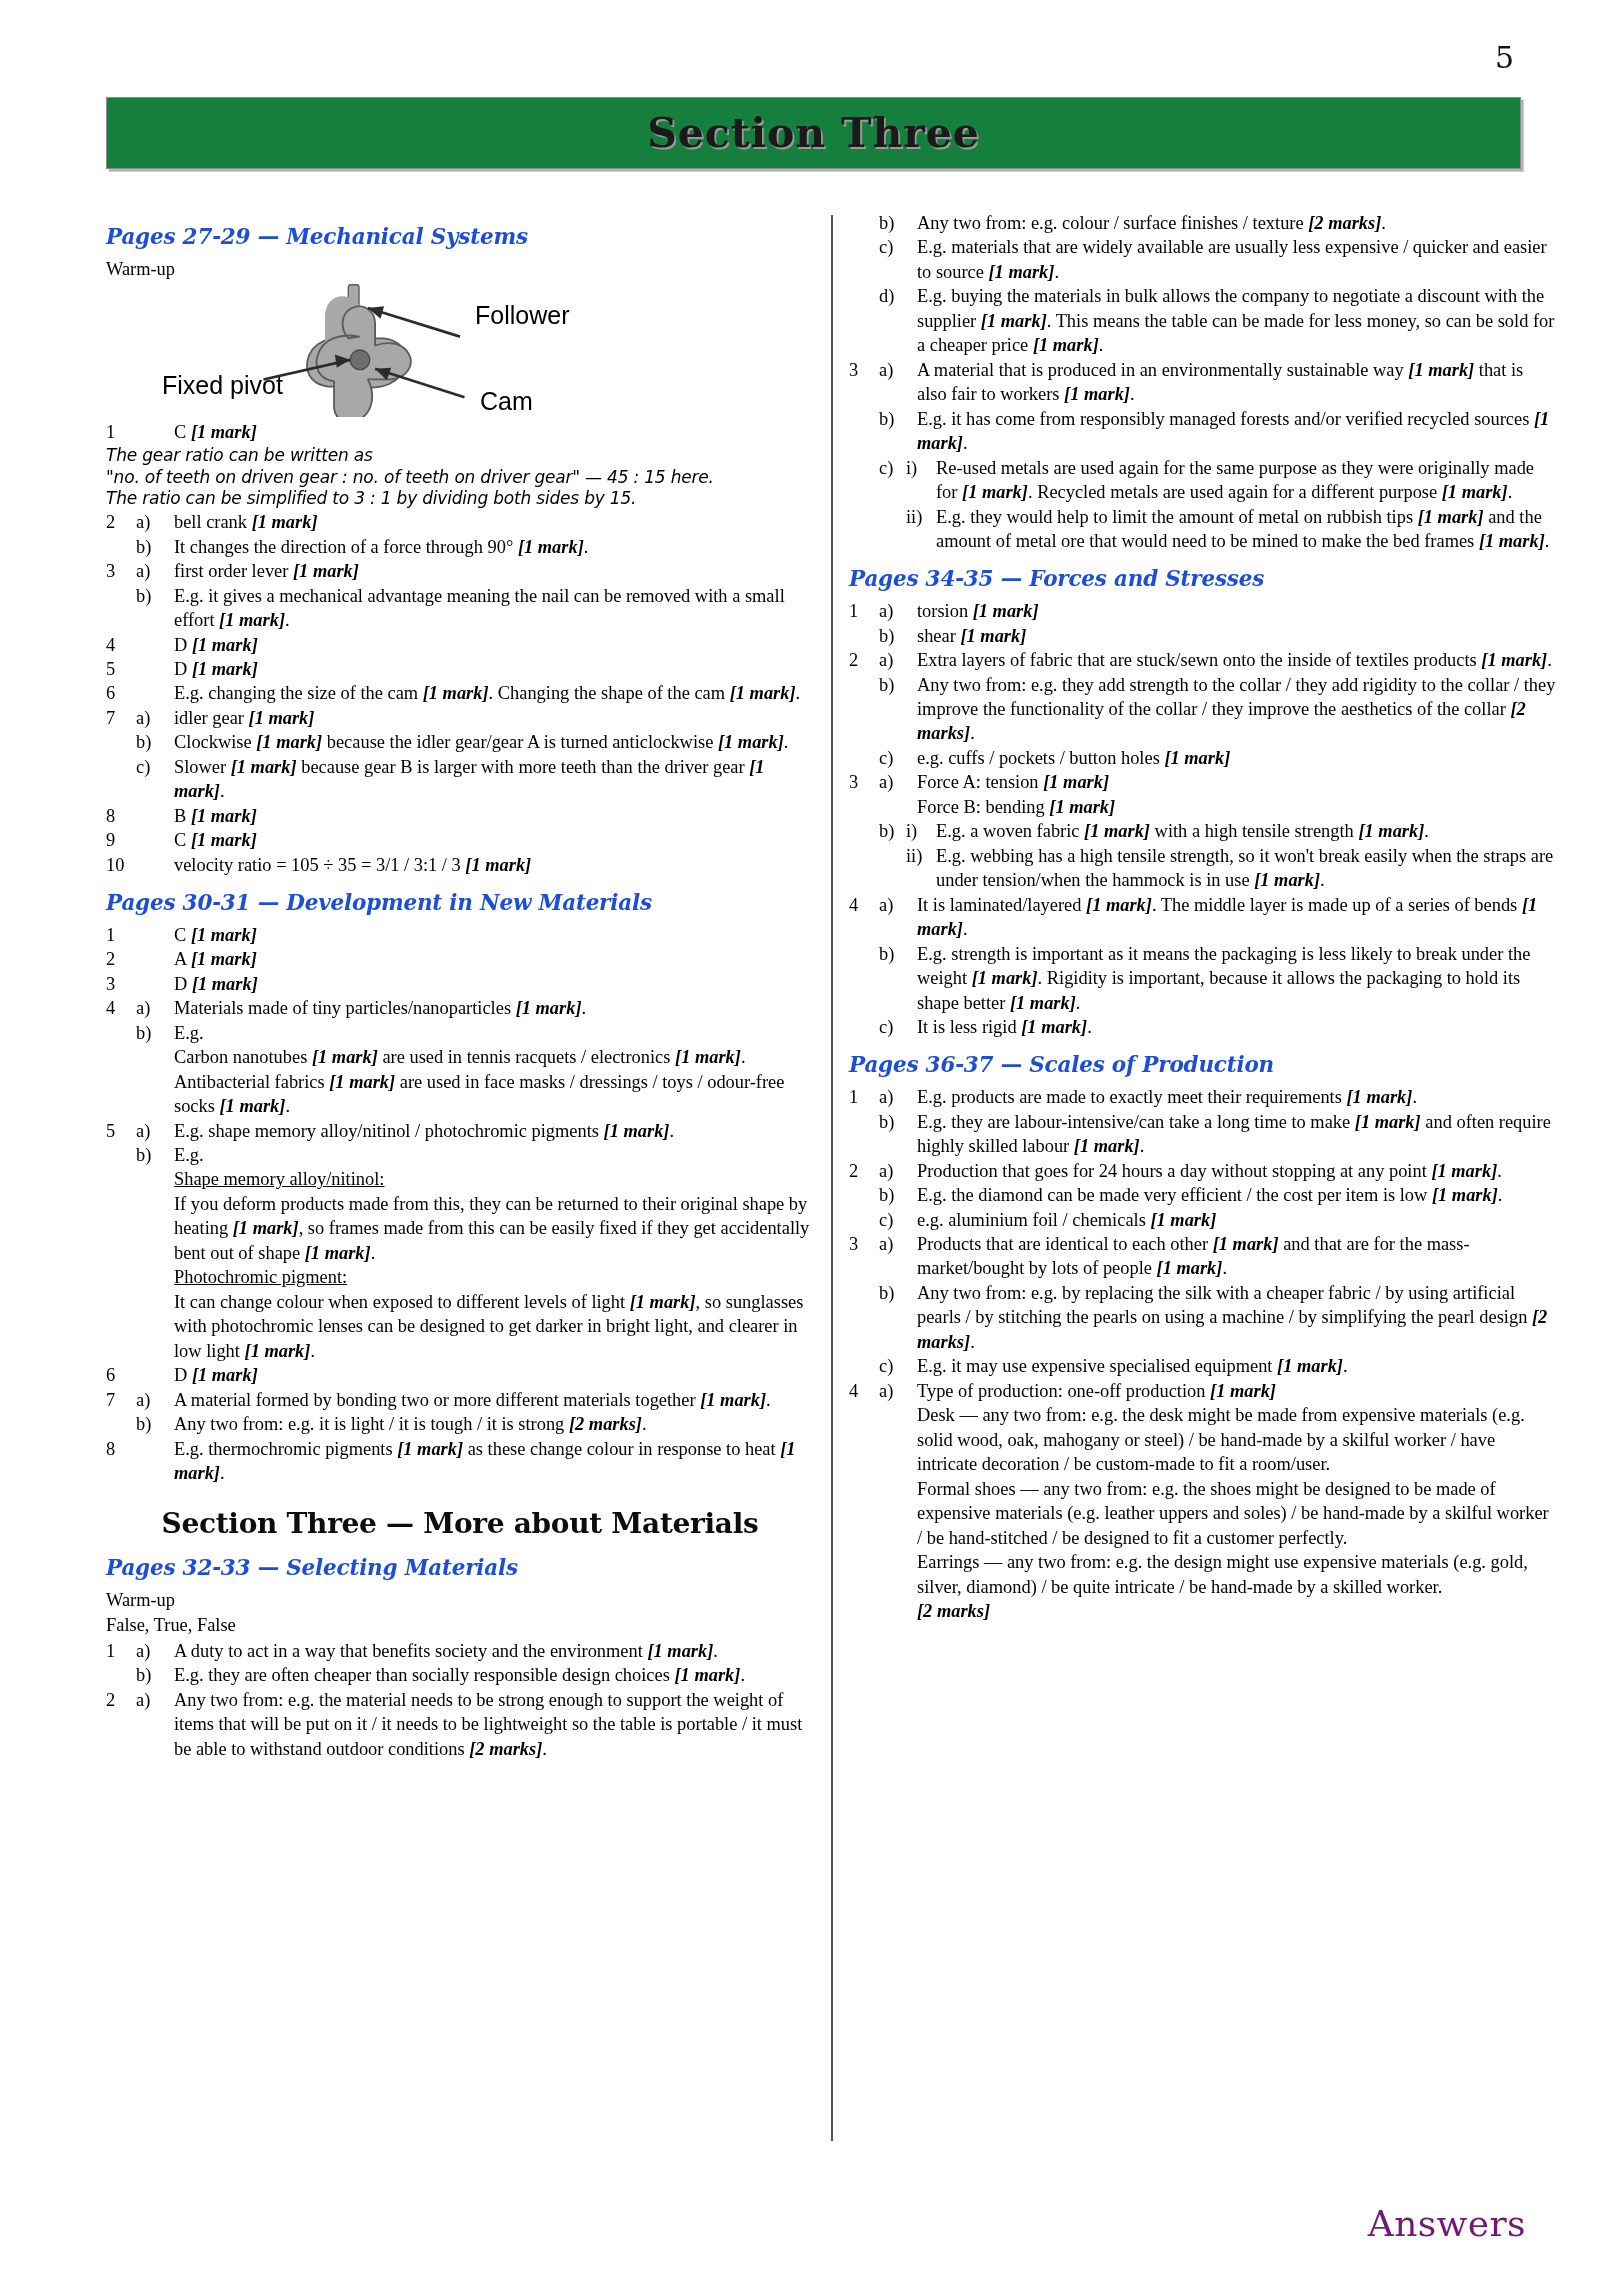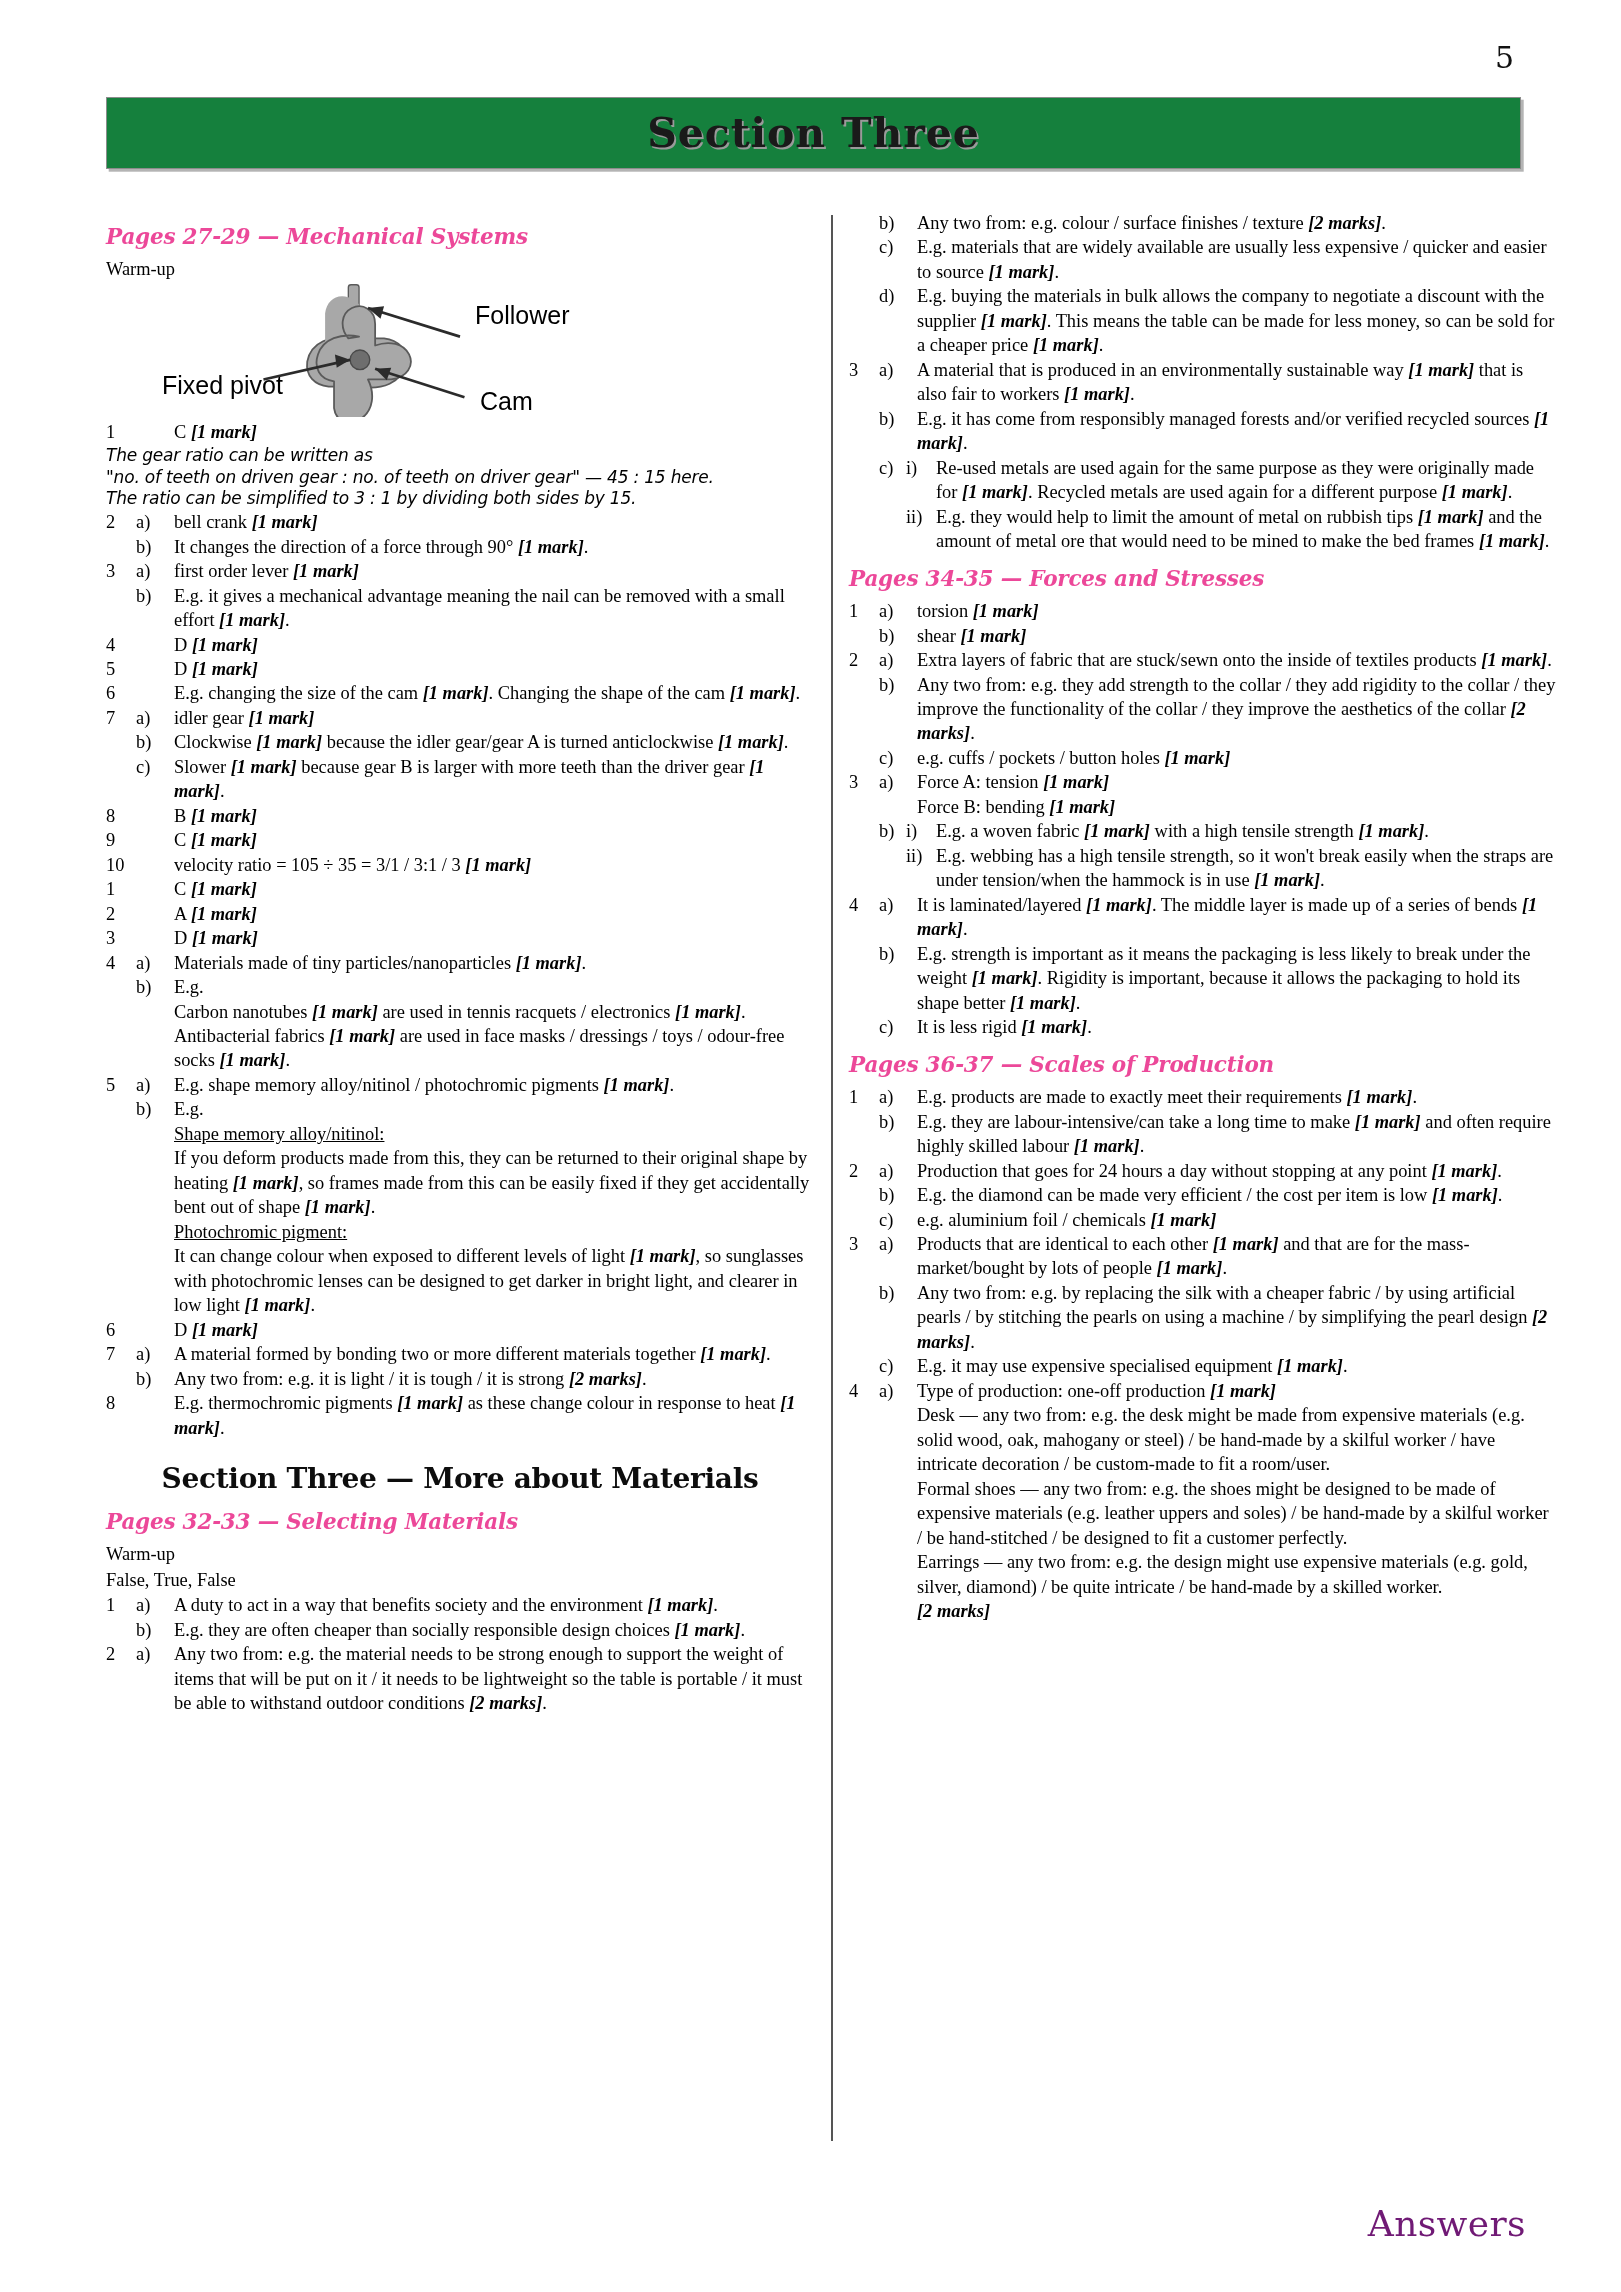--- a/index.html
+++ b/index.html
@@ -70,21 +70,21 @@
     background: #555;
   }
 
   h3.sub-head {
     font-family: "DejaVu Serif", serif;
     font-weight: bold;
     font-style: italic;
     font-size: 21.5px;
     margin: 11.6px 0 5.4px 0;
     letter-spacing: -0.2px;
-    color: #ec4899;
+    color: #1d4ed8;
   }
   h2.big-head {
     font-family: "DejaVu Serif", serif;
     font-weight: bold;
     font-size: 28px;
     margin: 19.7px 0 6.3px 0;
     letter-spacing: -0.3px;
     color: #0d0d0d;
     text-align: center;
   }
@@ -290,20 +290,21 @@
       <span class="num">9</span>
       <span class="let"></span>
       <span class="txt"><span>C </span><span class="mk">[1 mark]</span></span>
     </div>
     <div class="ans">
       <span class="num">10</span>
       <span class="let"></span>
       <span class="txt"><span>velocity ratio = 105 ÷ 35 = 3/1 / 3:1 / 3 </span><span class="mk">[1 mark]</span></span>
     </div>
 
+    <h3 class="sub-head">Pages 30-31 — Development in New Materials</h3>
 
     <div class="ans">
       <span class="num">1</span>
       <span class="let"></span>
       <span class="txt"><span>C </span><span class="mk">[1 mark]</span></span>
     </div>
     <div class="ans">
       <span class="num">2</span>
       <span class="let"></span>
       <span class="txt"><span>A </span><span class="mk">[1 mark]</span></span>

